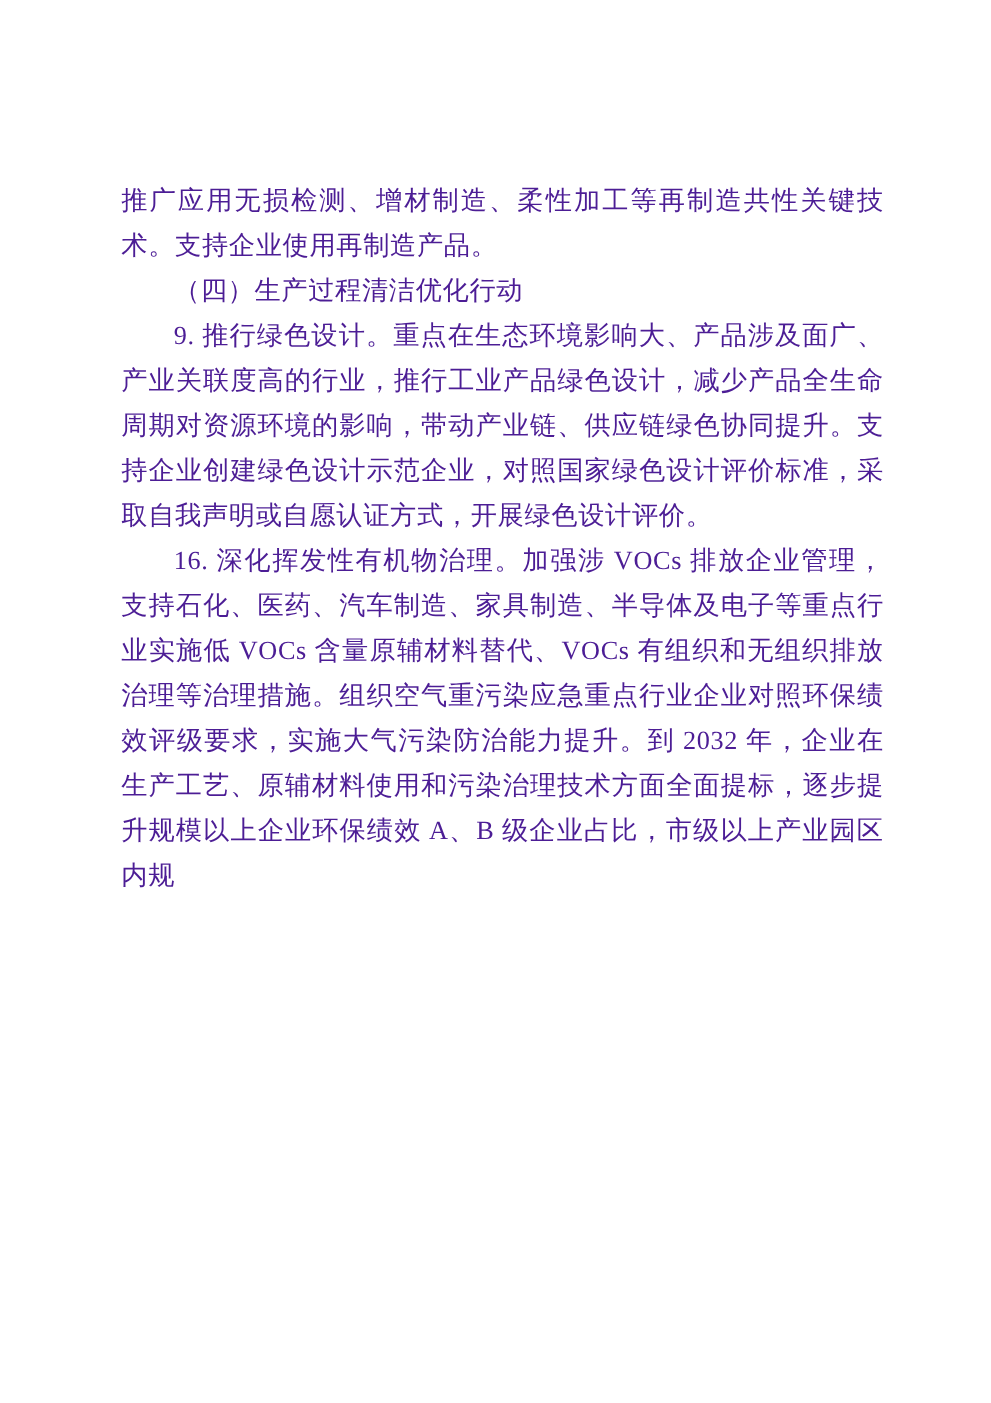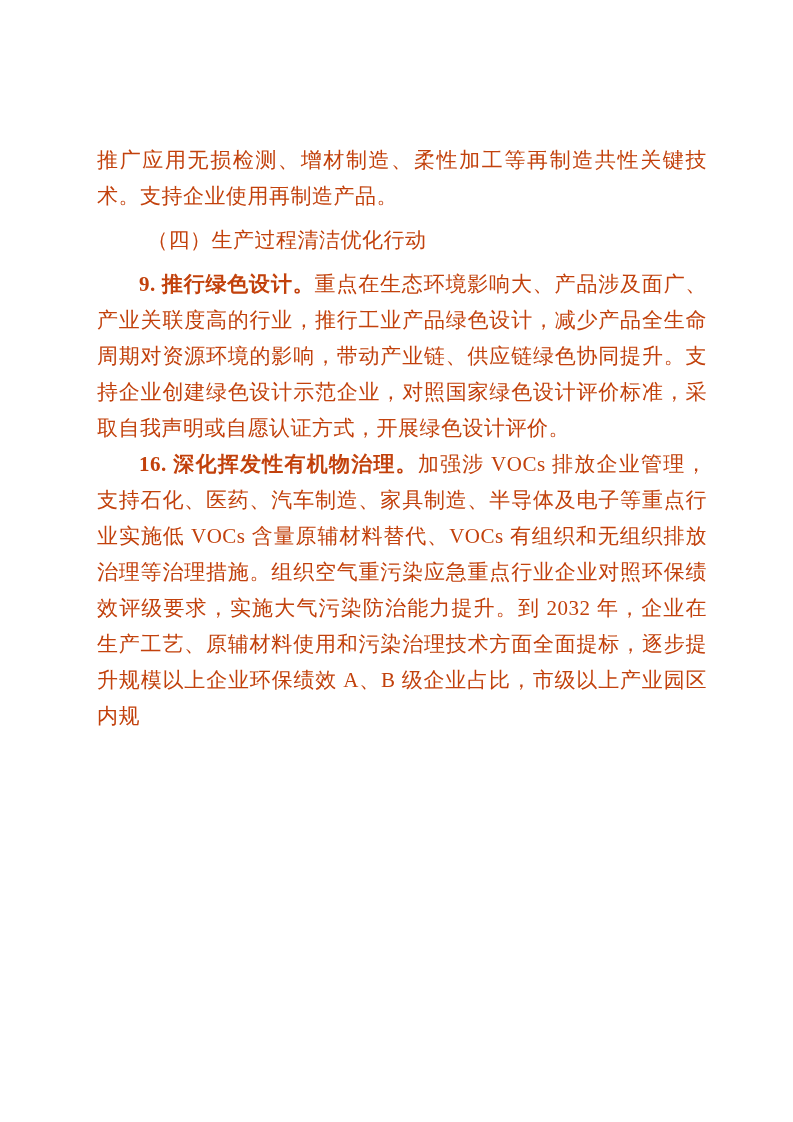--- a/index.html
+++ b/index.html
@@ -15,38 +15,38 @@
     overflow: hidden;
     font-family: "Liberation Serif", "DejaVu Serif", serif;
   }
   .text-block {
     position: absolute;
     left: 97px;
     top: 142px;
     width: 610px;
     font-size: 21px;
     line-height: 36px;
-    color: #c2410c;
+    color: #4c1d95;
     text-align: justify;
     text-justify: inter-character;
     letter-spacing: 0.5px;
   }
   .para {
     margin: 0;
     padding: 0;
     text-indent: 42px;
   }
   .para.no-indent {
     text-indent: 0;
   }
   .para .lead {
-    font-weight: 700;
+    font-weight: 400;
   }
   .heading {
-    margin: 8px;
+    margin: 0;
     padding: 0;
     text-indent: 42px;
     font-weight: 400;
   }
 </style>
 </head>
 <body>
 
 <div class="page">
   <div class="text-block">

